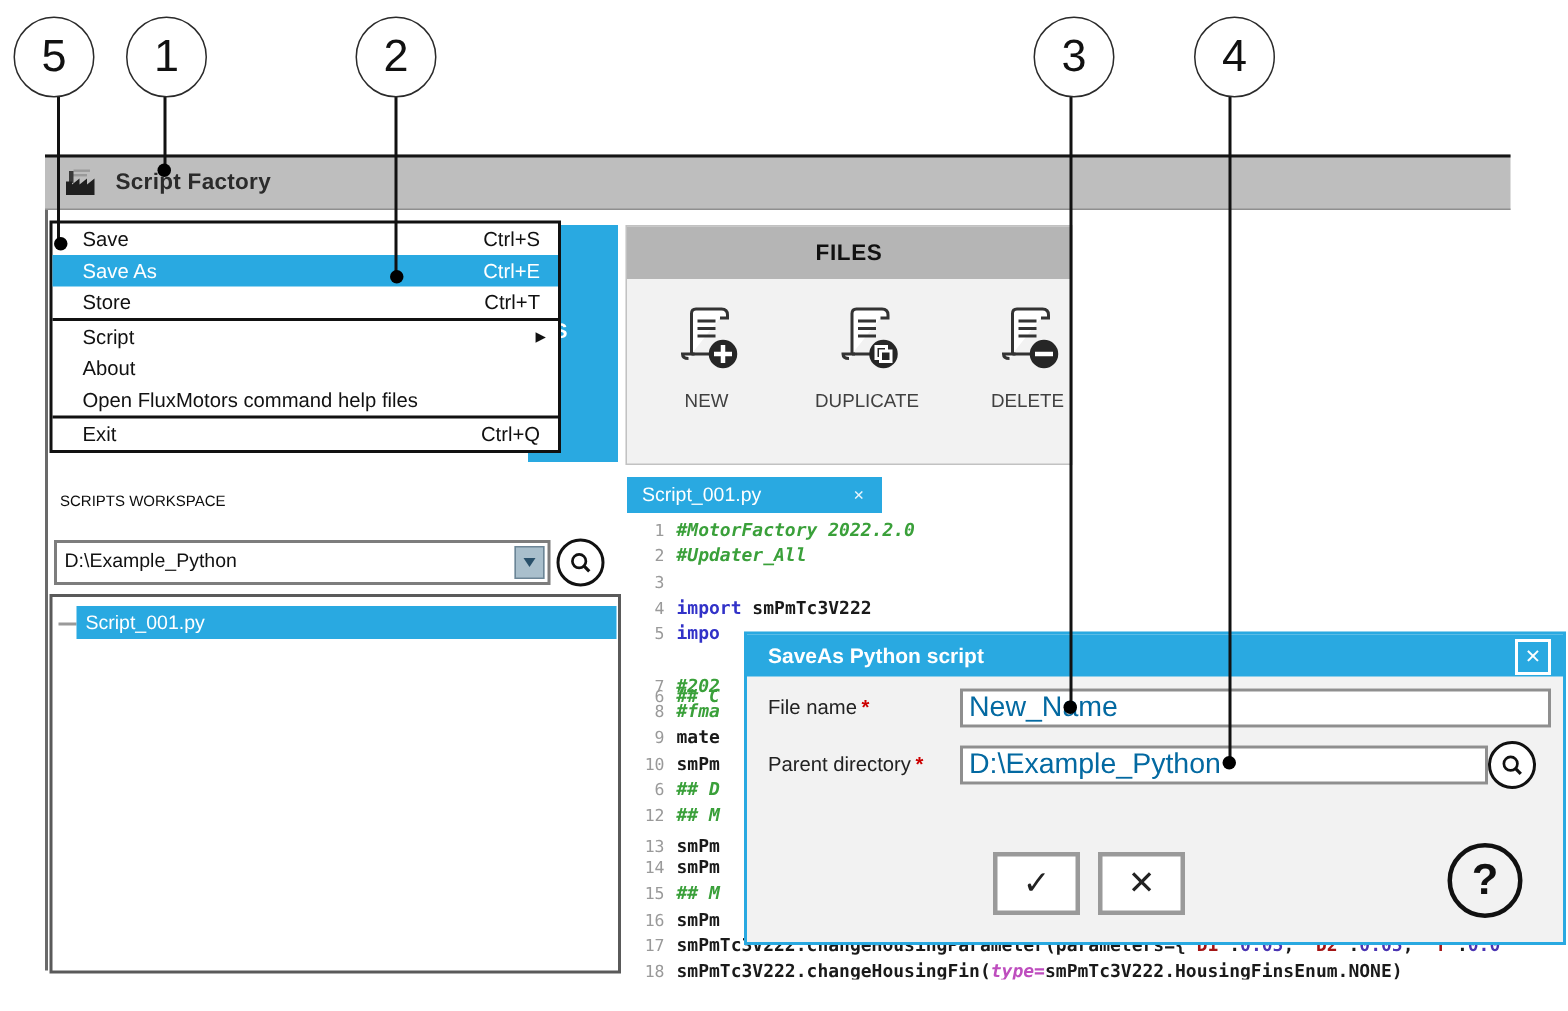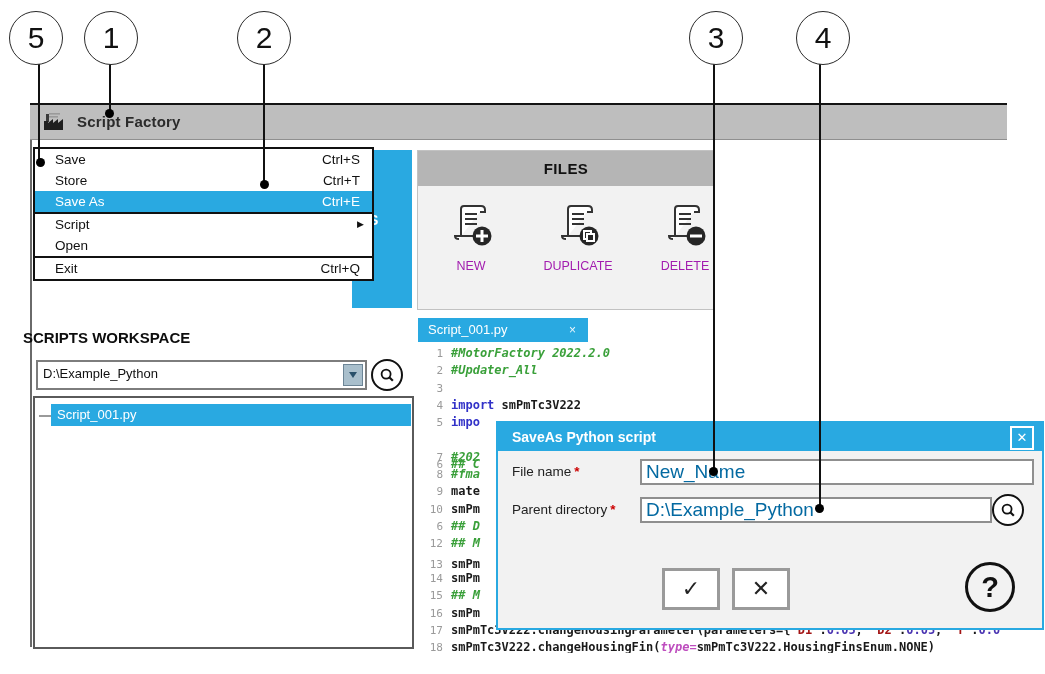--- a/index.html
+++ b/index.html
@@ -17,39 +17,39 @@
   #titlebar{left:30px;top:103px;width:977px;height:34px;background:var(--title_bar);
             border-top:2px solid #141414;border-bottom:1px solid #8f8f8f;z-index:1;}
   #title-text{left:47px;top:8px;font-size:15px;font-weight:bold;color:#2b2b2b;letter-spacing:.2px;}
   #frame-left{left:30px;top:140px;width:2px;height:507px;background:#6a6a6a;z-index:0;}
 
   .panel{top:150px;height:158px;background:var(--panel_body);border:1px solid #c2c2c2;z-index:1;}
   .phead{left:0;top:0;right:0;height:35px;background:var(--panel_header);
          display:flex;align-items:center;justify-content:center;
          font-size:15px;font-weight:bold;color:#111;letter-spacing:.4px;}
   .tool{position:absolute;top:50px;width:96px;text-align:center;}
-  .tool .tlabel{margin-top:6px;font-size:12.5px;color:#a21caf;}
+  .tool .tlabel{margin-top:6px;font-size:12.5px;color:#404040;}
   .tool.dis .tlabel{color:#b5b5b5;}
   #run-tri{width:0;height:0;border-left:36px solid #262626;border-top:23px solid transparent;
            border-bottom:23px solid transparent;margin:0 auto;}
   #stop-sq{width:34px;height:34px;background:#8f8f8f;margin:6px auto 6px auto;}
 
   #scripts-sliver{left:352px;top:150px;width:60px;height:158px;background:var(--accent);z-index:1;}
   #scripts-sliver span{position:absolute;left:17px;top:62px;color:#fff;font-weight:bold;font-size:14px;}
 
   
   #menu{left:33px;top:147px;width:337px;background:#fff;border:2px solid #111;z-index:20;}
   .menu-item{position:relative;height:21px;line-height:21px;font-size:13.5px;padding:0 12px 0 20px;color:#111;}
   .menu-item .sc{position:absolute;right:12px;top:0;}
   .menu-item .arr{position:absolute;right:8px;top:0;font-size:9px;}
   .menu-item.sel{background:var(--accent);color:#fff;}
   .menu-sep{height:2px;background:#111;}
 
   
-  #ws-title{left:23px;top:329px;font-size:15px;font-weight:bold;color:#0d0d0d;z-index:2;}
+  #ws-title{left:40px;top:329px;font-size:10px;font-weight:normal;color:#0d0d0d;z-index:2;}
   #combo{left:36px;top:360px;width:327px;height:26px;background:#fff;border:2px solid #7d7d7d;z-index:2;}
   #combo .val{position:absolute;left:5px;top:4px;font-size:13px;color:#111;}
   #combo-arrow{position:absolute;right:2px;top:2px;width:18px;height:20px;background:#a9bfcc;
                border:1px solid #6c8596;display:flex;align-items:center;justify-content:center;}
   #combo-arrow i{width:0;height:0;border-left:4px solid transparent;border-right:4px solid transparent;
                  border-top:6px solid #29506a;}
   .searchbtn{width:28px;height:28px;border:2.5px solid #111;border-radius:50%;background:#fff;
              display:flex;align-items:center;justify-content:center;z-index:2;}
   #tree{left:33px;top:396px;width:377px;height:249px;background:#fff;border:2px solid #5a5a5a;z-index:2;}
   #tree-dash{position:absolute;left:4px;top:17px;width:12px;height:2px;background:#9a9a9a;}
@@ -220,25 +220,26 @@
     <div class="dlg-btn" style="left:234px;">
       <span>✕</span>
     </div>
     <div id="help-circle">
       <span>?</span>
     </div>
   </div>
 
   <div class="abs" id="menu">
       <div class="menu-item"><span>Save</span><span class="sc">Ctrl+S</span></div>
+      <div class="menu-item sel"><span>Save As</span><span class="sc">Ctrl+E</span></div>
       <div class="menu-item"><span>Store</span><span class="sc">Ctrl+T</span></div>
-      <div class="menu-item sel"><span>Save As</span><span class="sc">Ctrl+E</span></div>
       <div class="menu-sep"></div>
       <div class="menu-item"><span>Script</span><span class="arr">▶</span></div>
-      <div class="menu-item"><span>Open</span></div>
+      <div class="menu-item"><span>About</span></div>
+      <div class="menu-item"><span>Open FluxMotors command help files</span></div>
       <div class="menu-sep"></div>
       <div class="menu-item"><span>Exit</span><span class="sc">Ctrl+Q</span></div>
     </div>
 
   <div class="abs co" style="left:9px;top:11px;">5</div>
   <div class="abs co" style="left:84px;top:11px;">1</div>
   <div class="abs co" style="left:237px;top:11px;">2</div>
   <div class="abs co" style="left:689px;top:11px;">3</div>
   <div class="abs co" style="left:796px;top:11px;">4</div>
 

